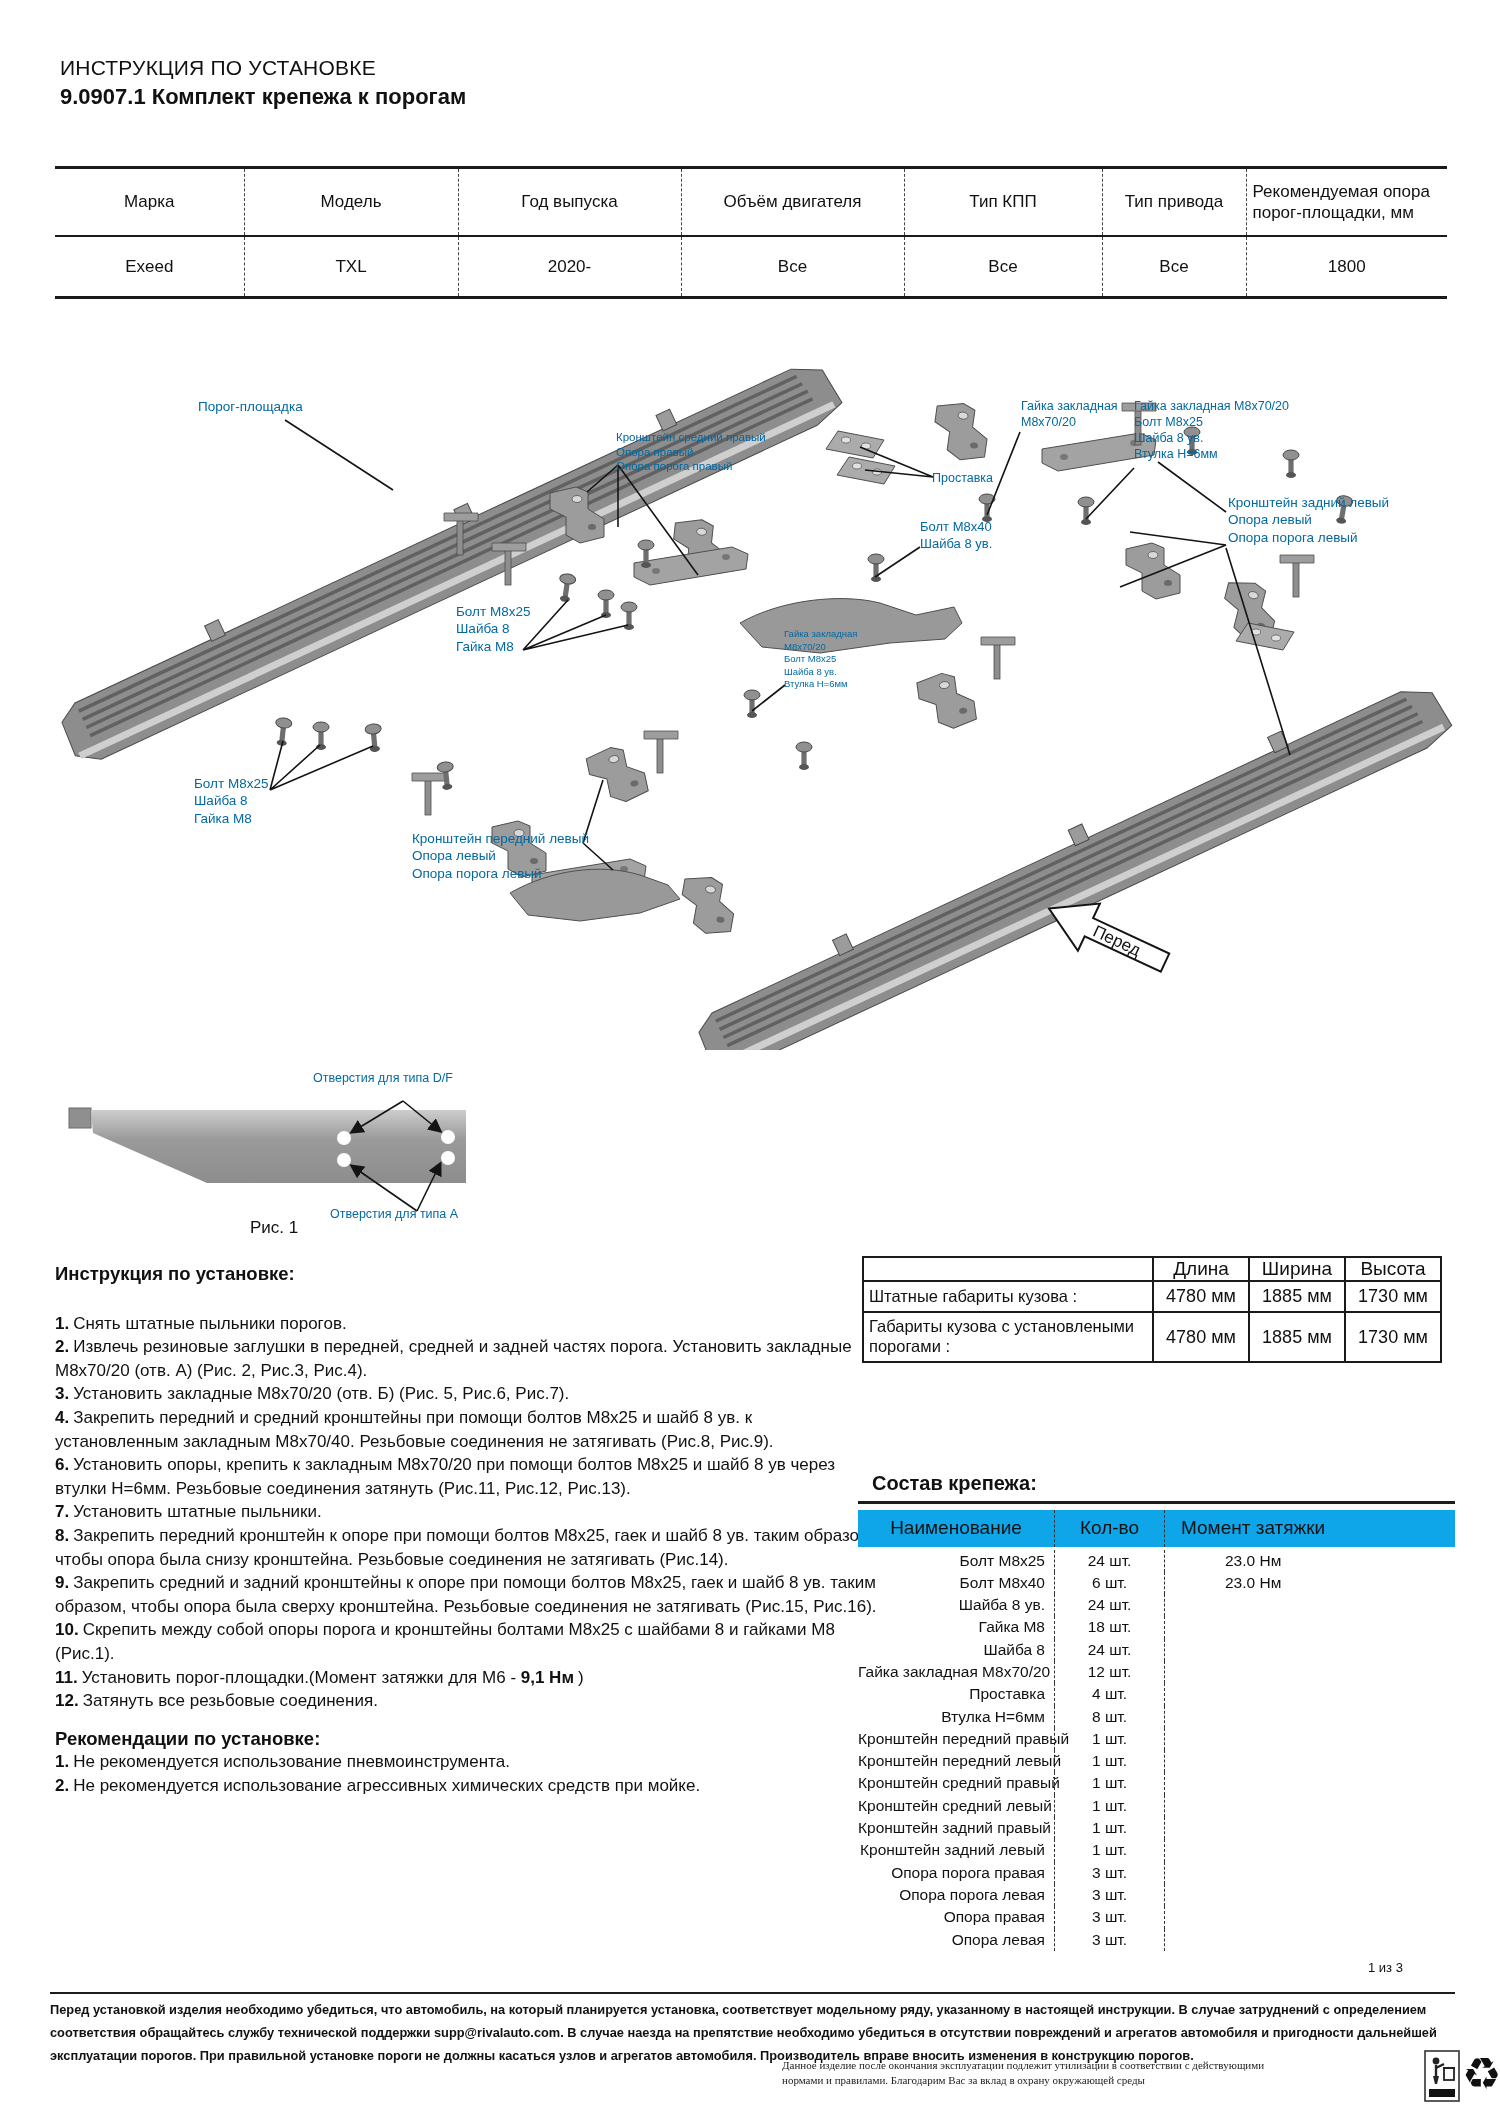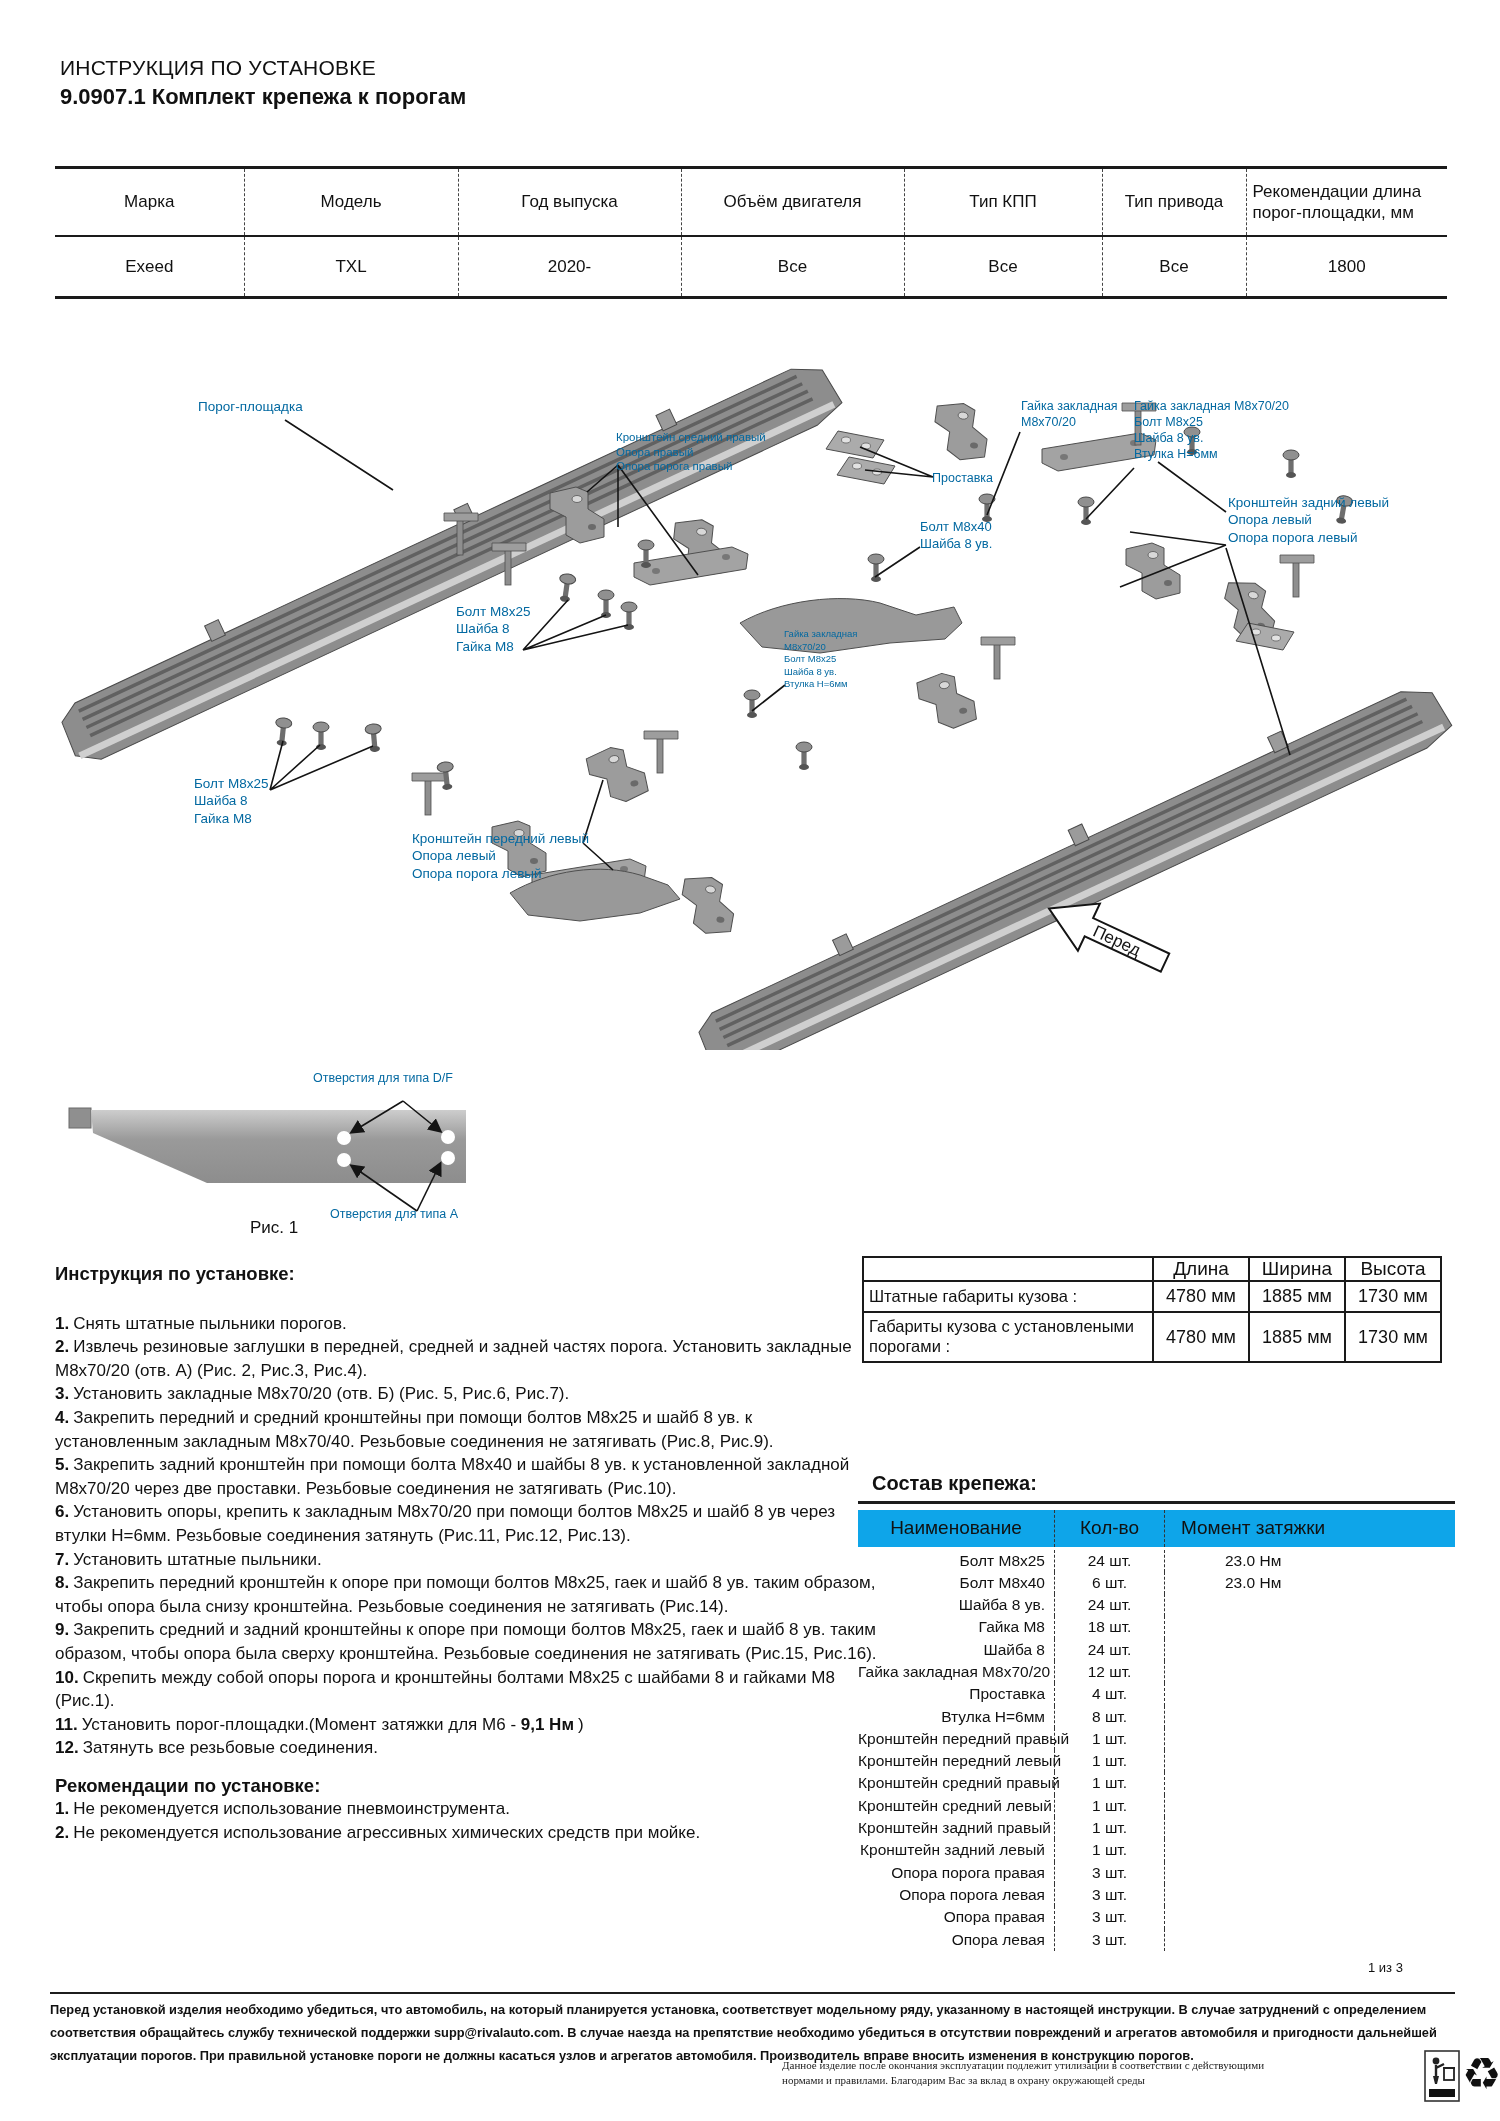--- a/index.html
+++ b/index.html
@@ -82,21 +82,21 @@
         <col style="width:201px">
     </colgroup>
     <tbody>
         <tr class="h">
       <td>Марка</td>
       <td>Модель</td>
       <td>Год выпуска</td>
       <td>Объём двигателя</td>
       <td>Тип КПП</td>
       <td>Тип привода</td>
-      <td class="wrap">Рекомендации длина порог-площадки, мм</td>
+      <td class="wrap">Рекомендуемая опора порог-площадки, мм</td>
     </tr>
     <tr class="d">
       <td>Exeed</td>
       <td>TXL</td>
       <td>2020-</td>
       <td>Все</td>
       <td>Все</td>
       <td>Все</td>
       <td>1800</td>
     </tr>
@@ -270,21 +270,20 @@
 
   <div class="abs ins" style="left:55px;top:1262px;">
     <div class="sec-h">Инструкция по установке:</div>
     <div class="gap26"></div>
     <div>
 
     <div class="ins-item"><b>1.</b><span>Снять штатные пыльники порогов.</span><b></b><span></span></div>
         <div class="ins-item"><b>2.</b><span>Извлечь резиновые заглушки в передней, средней и задней частях порога. Установить закладные М8х70/20 (отв. А) (Рис. 2, Рис.3, Рис.4).</span><b></b><span></span></div>
         <div class="ins-item"><b>3.</b><span>Установить закладные М8х70/20 (отв. Б) (Рис. 5, Рис.6, Рис.7).</span><b></b><span></span></div>
         <div class="ins-item"><b>4.</b><span>Закрепить передний и средний кронштейны при помощи болтов М8х25 и шайб 8 ув. к установленным закладным М8х70/40. Резьбовые соединения не затягивать (Рис.8, Рис.9).</span><b></b><span></span></div>
-        <div class="ins-item"><b>5.</b><span>Закрепить задний кронштейн при помощи болта М8х40 и шайбы 8 ув. к установленной закладной М8х70/20 через две проставки. Резьбовые соединения не затягивать (Рис.10).</span><b></b><span></span></div>
         <div class="ins-item"><b>6.</b><span>Установить опоры, крепить к закладным М8х70/20 при помощи болтов М8х25 и шайб 8 ув через втулки Н=6мм. Резьбовые соединения затянуть (Рис.11, Рис.12, Рис.13).</span><b></b><span></span></div>
         <div class="ins-item"><b>7.</b><span>Установить штатные пыльники.</span><b></b><span></span></div>
         <div class="ins-item"><b>8.</b><span>Закрепить передний кронштейн к опоре при помощи болтов М8х25, гаек и шайб 8 ув. таким образом, чтобы опора была снизу кронштейна. Резьбовые соединения не затягивать (Рис.14).</span><b></b><span></span></div>
         <div class="ins-item"><b>9.</b><span>Закрепить средний и задний кронштейны к опоре при помощи болтов М8х25, гаек и шайб 8 ув. таким образом, чтобы опора была сверху кронштейна. Резьбовые соединения не затягивать (Рис.15, Рис.16).</span><b></b><span></span></div>
         <div class="ins-item"><b>10.</b><span>Скрепить между собой опоры порога и кронштейны болтами М8х25 с шайбами 8 и гайками М8 (Рис.1).</span><b></b><span></span></div>
         <div class="ins-item"><b>11.</b><span>Установить порог-площадки.(Момент затяжки для М6 - </span><b>9,1 Нм</b><span>)</span></div>
         <div class="ins-item"><b>12.</b><span>Затянуть все резьбовые соединения.</span><b></b><span></span></div>
       </div>
     <div class="gap14"></div>
     <div class="sec-h">Рекомендации по установке:</div>

